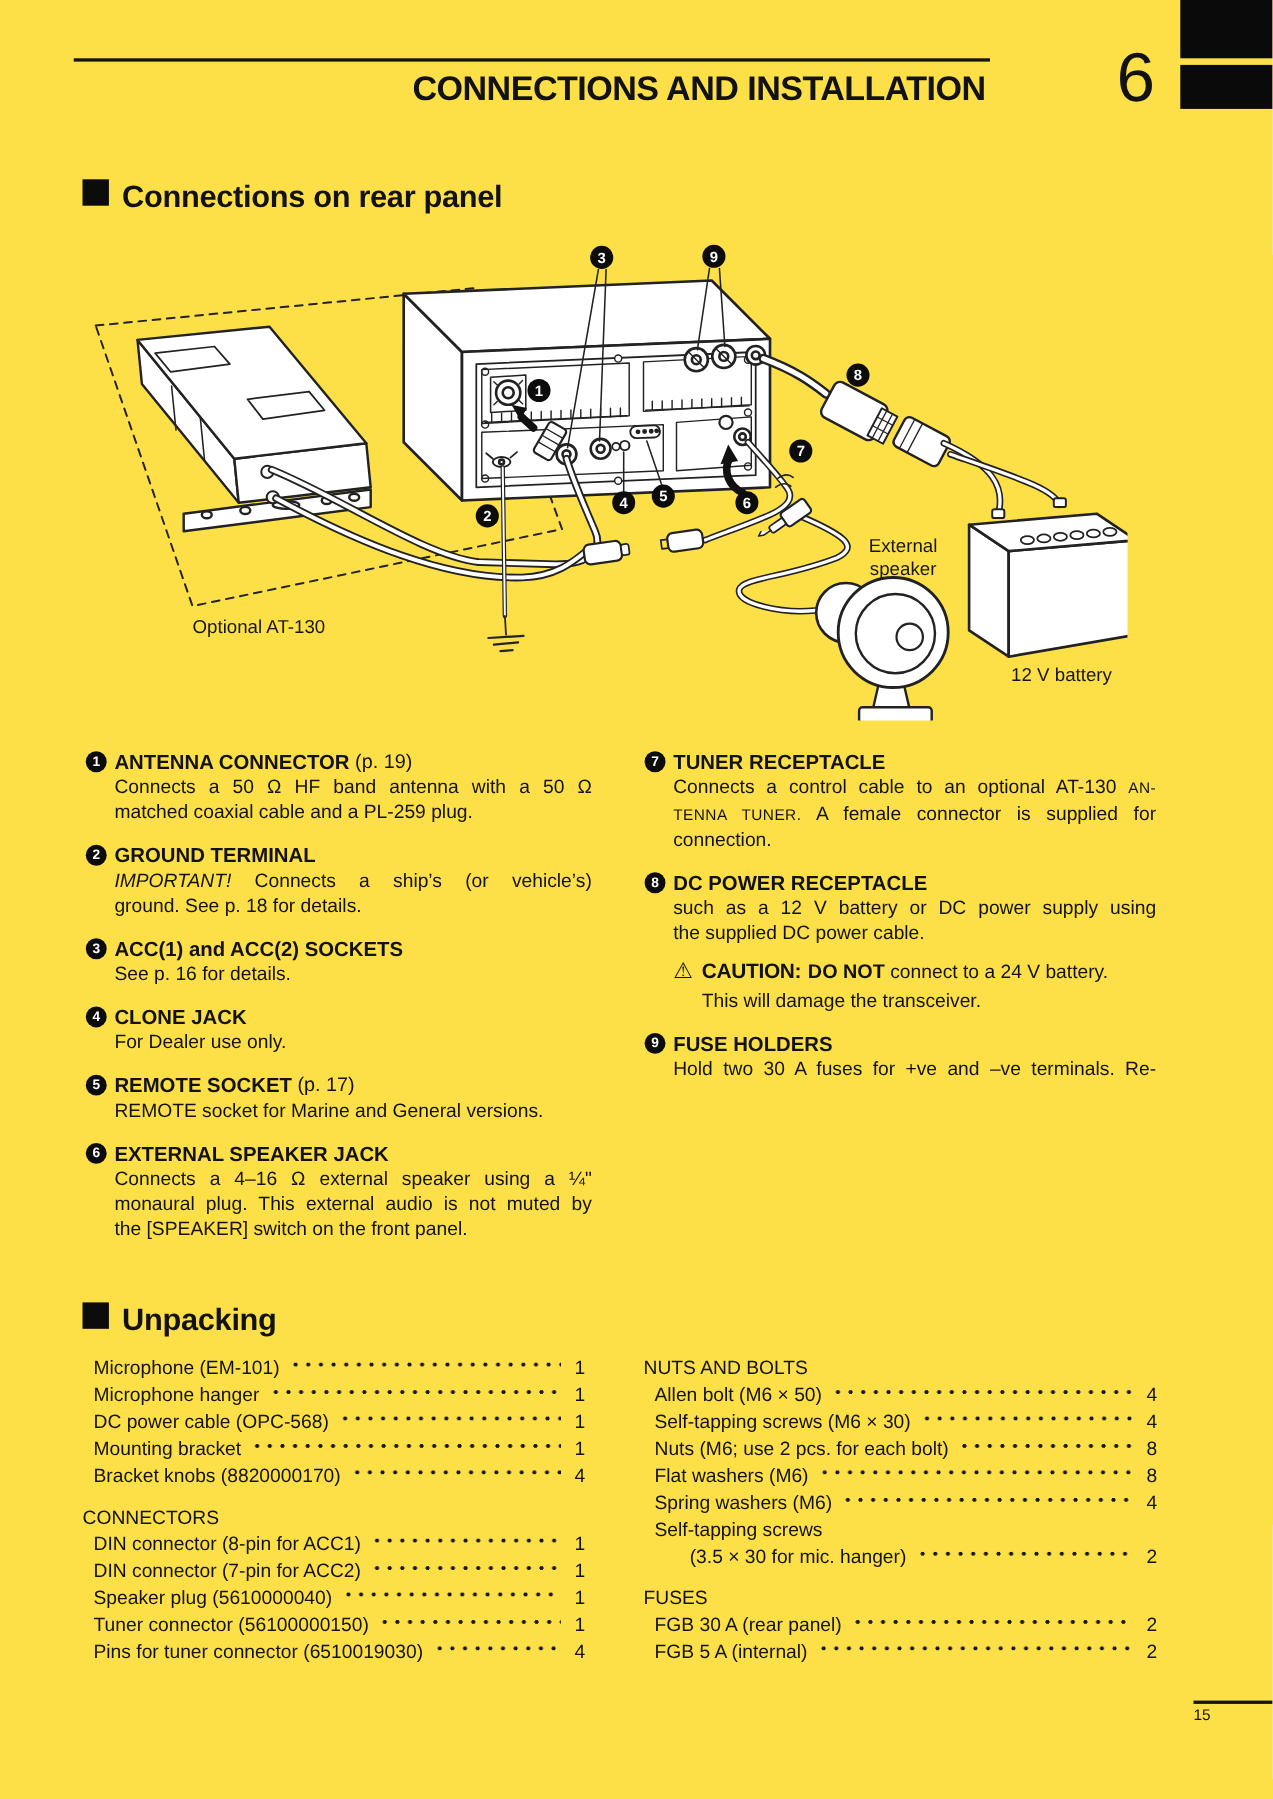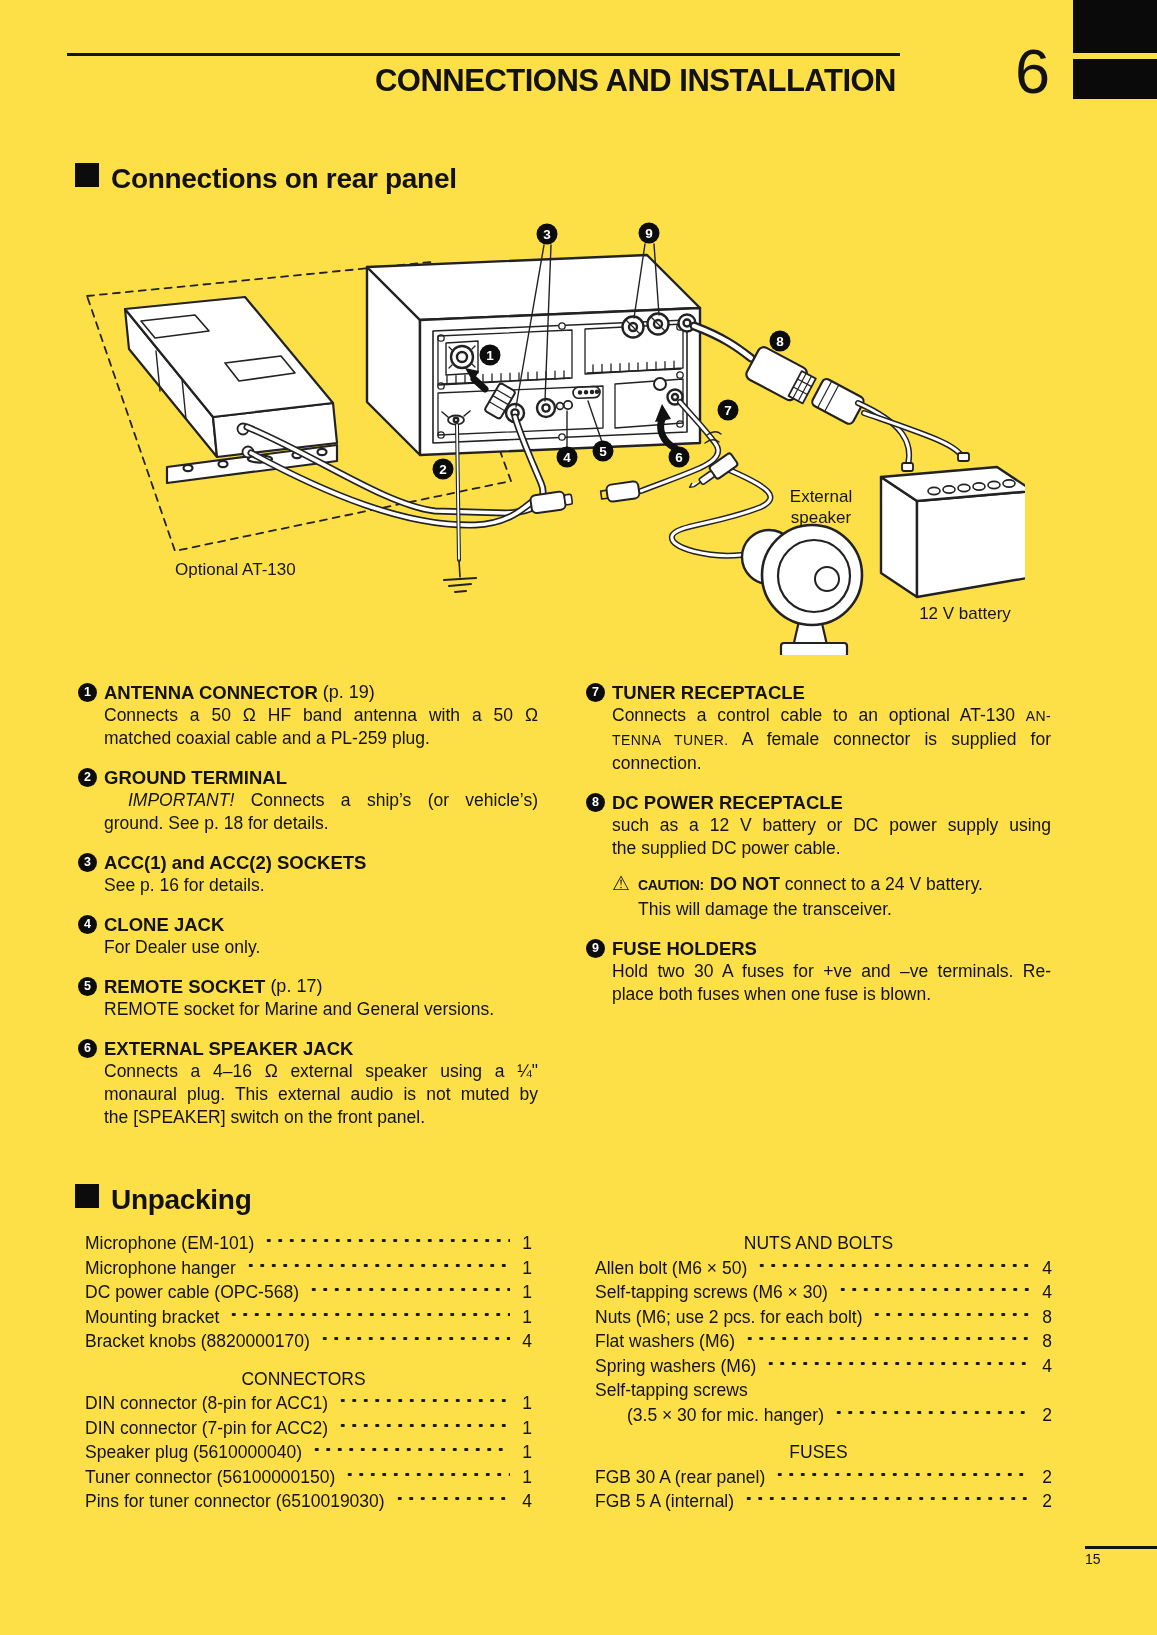--- a/index.html
+++ b/index.html
@@ -27,35 +27,35 @@
   .desc{margin-bottom:16px;}
   .desc-head{display:flex;align-items:center;line-height:23px;margin-bottom:0;}
   .cnum{flex:0 0 auto;width:19px;height:19px;border-radius:50%;background:#0c0c0c;color:#fff;
         font-size:12.5px;font-weight:bold;display:flex;align-items:center;justify-content:center;
         margin-right:7px;}
   .desc-title{font-size:18.5px;font-weight:bold;white-space:nowrap;}
   .desc-ref{font-size:18px;font-weight:normal;white-space:pre;}
   .desc-body{margin-left:26px;font-size:17.5px;line-height:23px;}
   .bl{min-height:23px;}
   .jl{text-align:justify;text-align-last:justify;}
-  .it{font-style:italic;margin-left:24px;}
+  .it{font-style:italic;}
   .sc{font-size:14px;letter-spacing:0.4px;}
   
   .caution{margin:10px 0 6px 0;}
   .caution-line1{line-height:26px;white-space:nowrap;}
   .caution-icon{font-size:20px;margin-right:8px;}
-  .caution-label{font-size:14px;font-weight:bold;letter-spacing:-0.3px;}
+  .caution-label{font-size:19px;font-weight:bold;letter-spacing:-0.3px;}
   .caution-strong{font-size:18px;font-weight:bold;margin-left:6px;}
   .caution-rest{font-size:17.5px;}
   .caution-line2{font-size:17.5px;line-height:23px;margin-left:26px;}
   
   .unp-col{position:absolute;top:1231px;font-size:17.5px;}
   .unp-left{left:75px;width:457px;}
   .unp-right{left:585px;width:467px;}
-  .unp-header{line-height:24.5px;margin-top:13px;text-align:center;}
+  .unp-header{line-height:24.5px;margin-top:13px;}
   .unp-col > .unp-header:first-child{margin-top:0;}
   .unp-row{display:flex;align-items:center;line-height:24.5px;padding-left:10px;}
   .unp-row.cont{padding-left:42px;}
   .unp-label{white-space:nowrap;}
   .unp-leader{flex:1;height:5px;margin:0 10px 5px 9px;
       background-image:radial-gradient(circle,#161616 1.7px,transparent 2px);
       background-size:11.5px 5px;background-repeat:repeat-x;background-position:left center;}
   .unp-count{white-space:nowrap;min-width:12px;text-align:right;}
   
   .ftr-rule{position:absolute;left:1085px;top:1546px;width:72px;height:2.5px;background:#141414;}
@@ -428,21 +428,20 @@
         <div class="caution-line2">This will damage the transceiver.</div>
       </div>
     </div>
     <div class="desc">
       <div class="desc-head">
           <span class="cnum">9</span>
           <span class="desc-title">FUSE HOLDERS</span>
         </div>
       <div class="desc-body">
         <div class="bl jl">Hold two 30 A fuses for +ve and –ve terminals. Re-</div>
-        <div class="bl">place both fuses when one fuse is blown.</div>
       </div>
     </div>
   </div>
 
   <div class="sec-head" style="top:1184px;">
     <span class="sec-sq"></span>
     <span class="sec-title">Unpacking</span>
   </div>
 
   <div class="unp-col unp-left">

